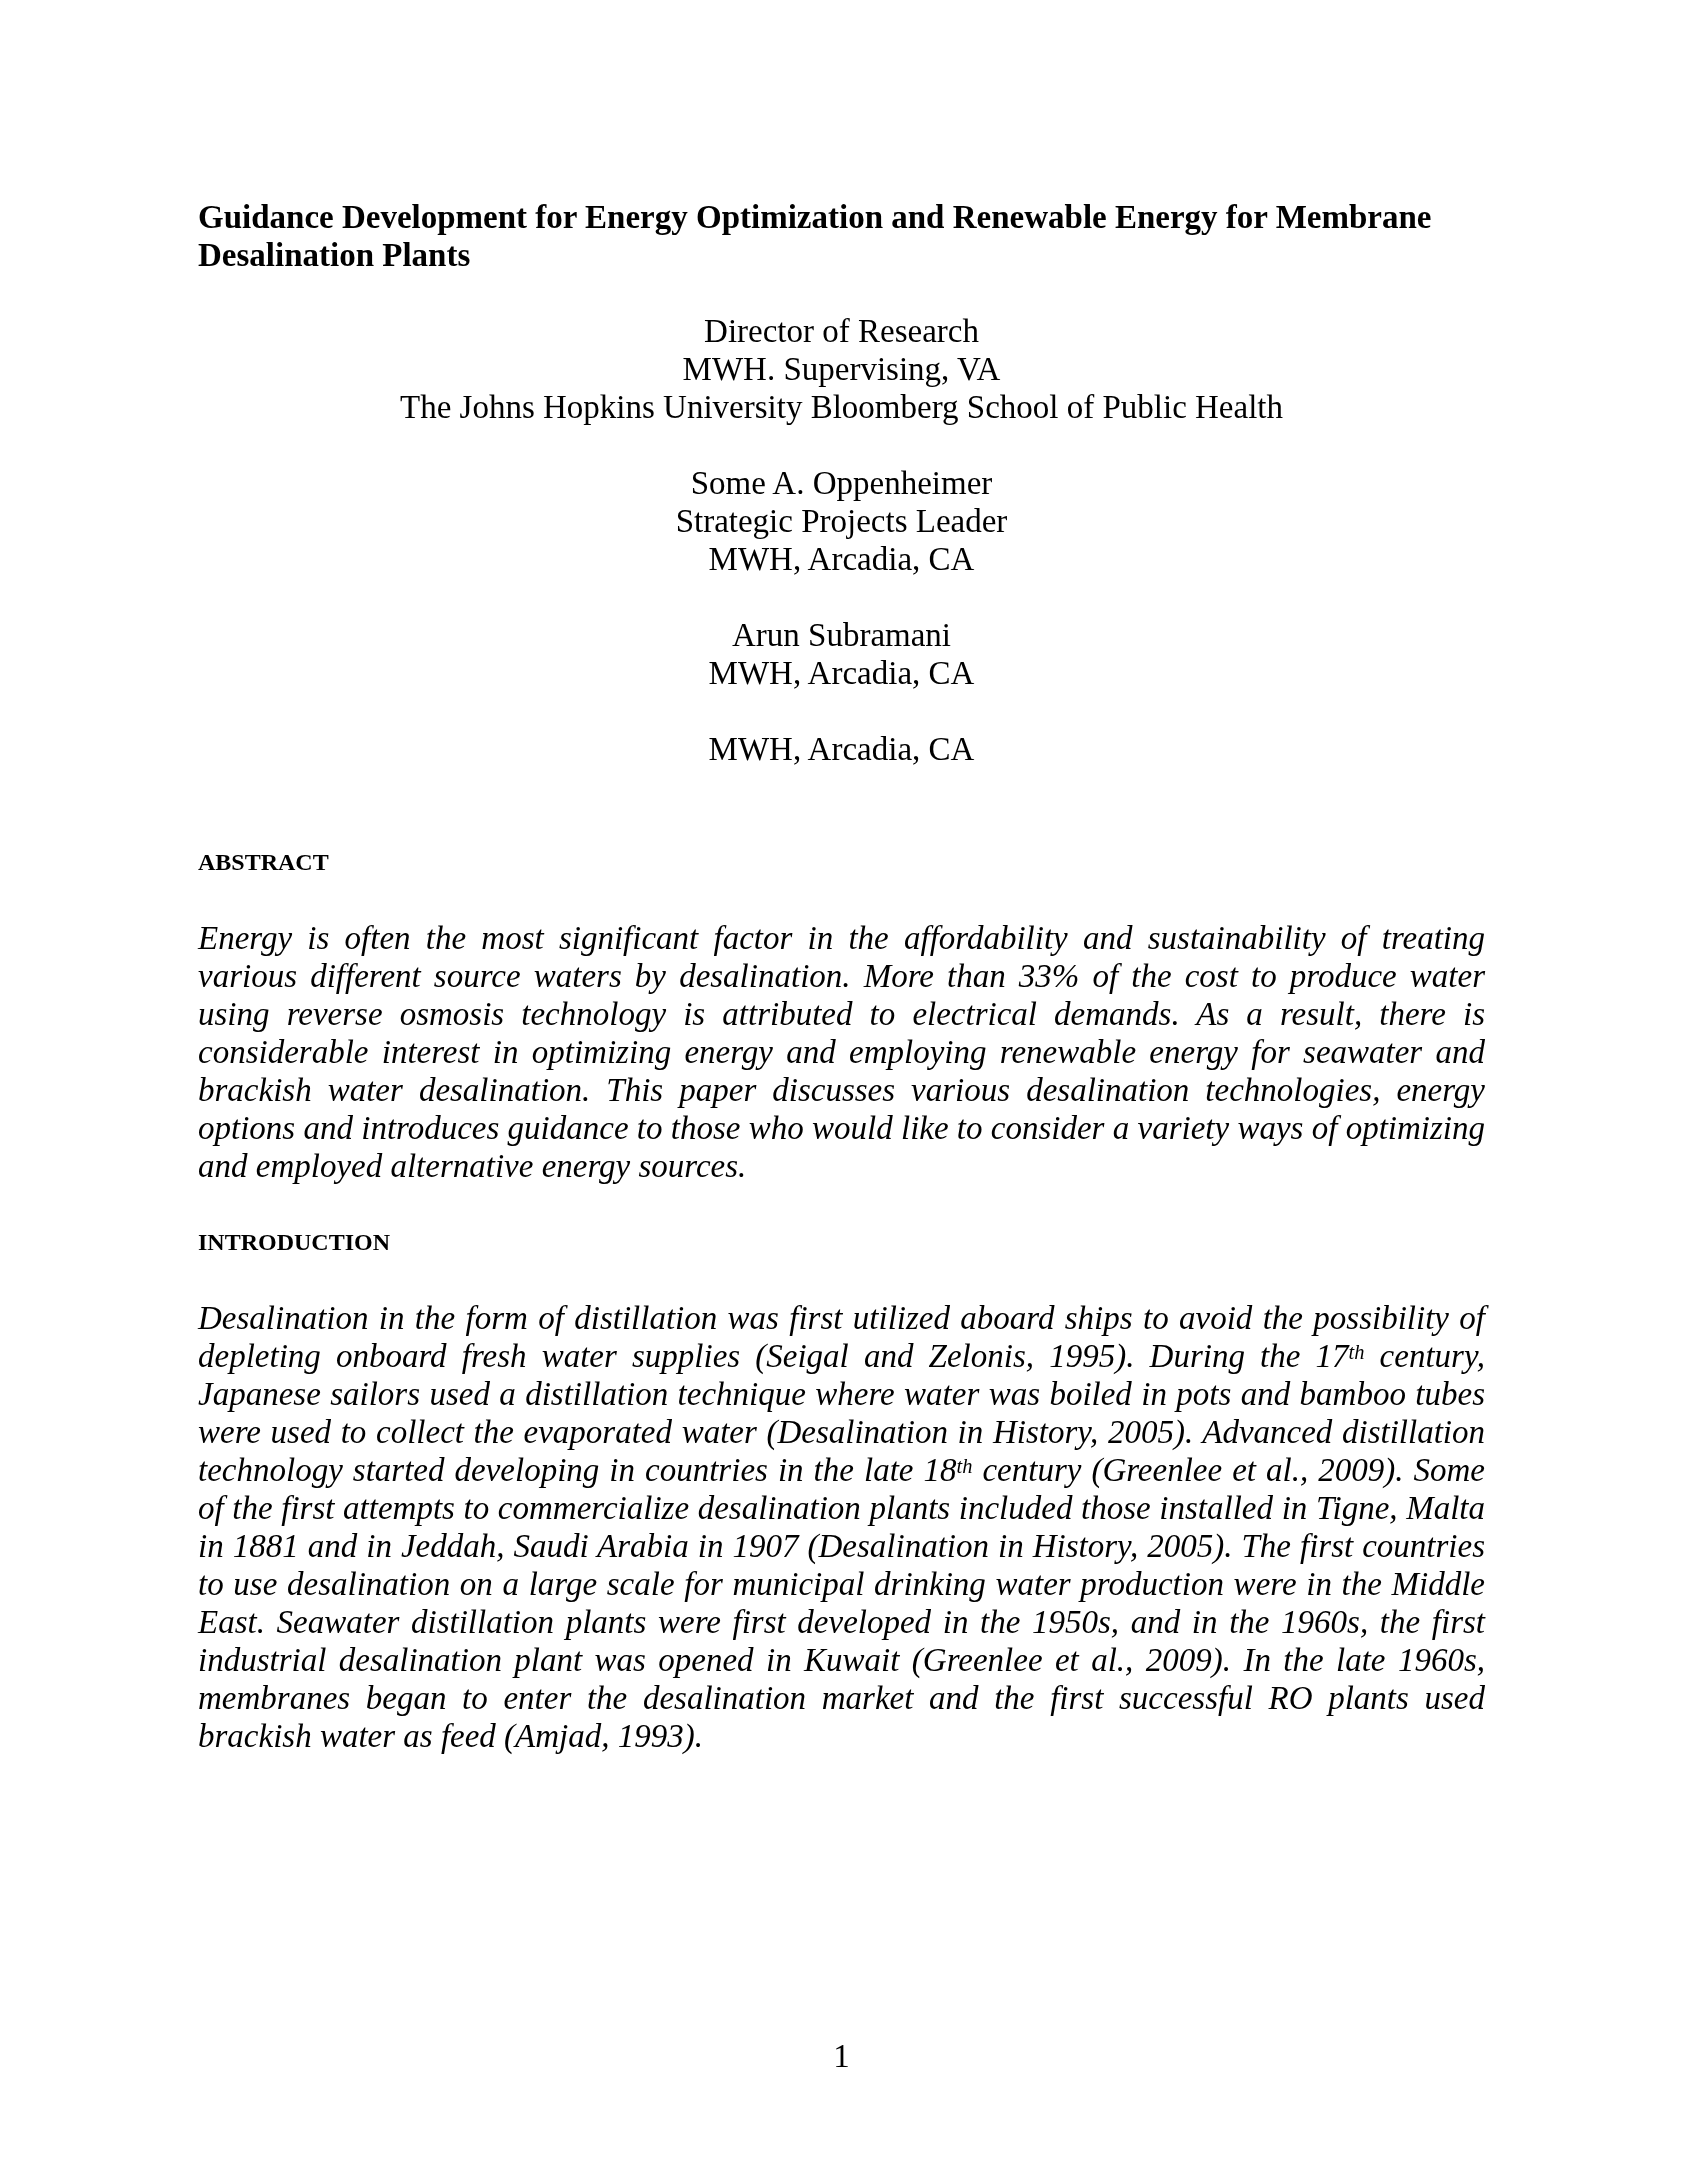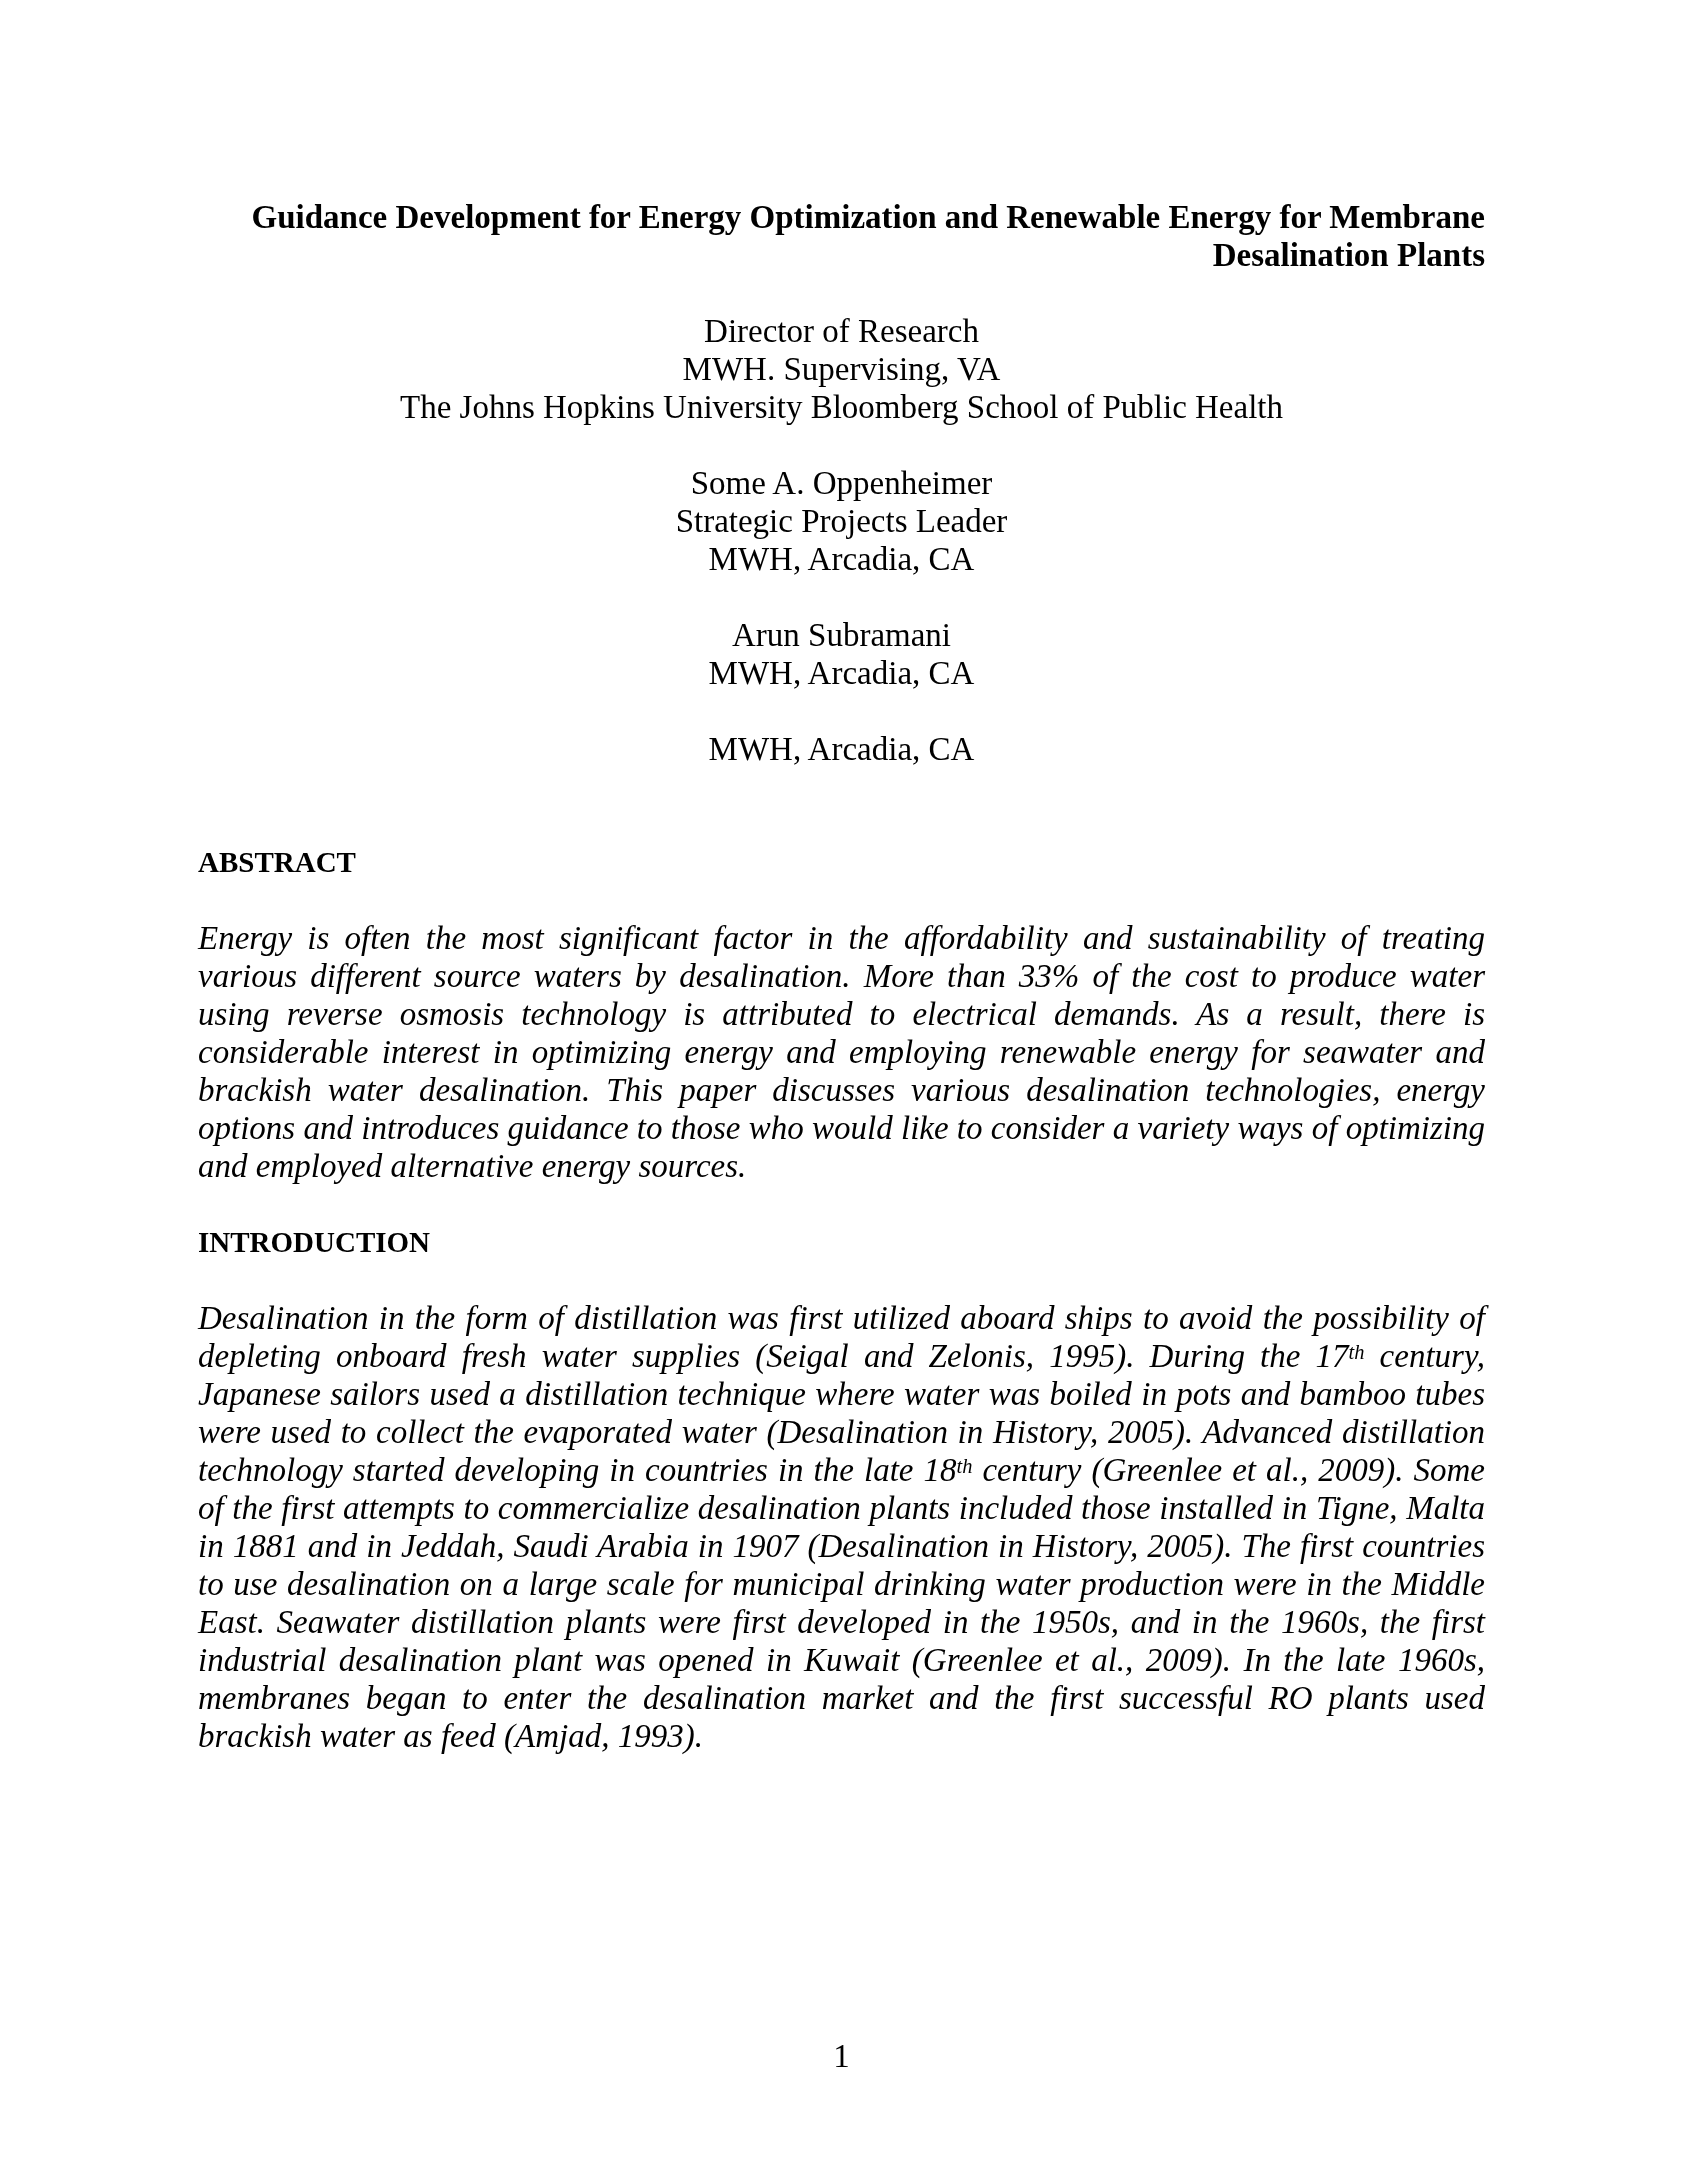--- a/index.html
+++ b/index.html
@@ -17,30 +17,30 @@
   .content {
     position: absolute;
     left: 198px;
     top: 198px;
     width: 1287px;
   }
   .title {
     margin: 0;
     font-size: 33px;
     font-weight: bold;
-    text-align: right;
+    text-align: left;
   }
   .title-line { display: block; white-space: nowrap; }
   .gap  { height: 38px; }
   .gap2 { height: 75px; }
   .author-block { text-align: center; }
   .author-line { white-space: nowrap; }
   .heading {
     margin: 0;
-    font-size: 29px;
+    font-size: 24px;
     font-weight: bold;
     text-align: left;
   }
   .para {
     margin: 0;
     text-align: justify;
     font-style: italic;
   }
   sup.superscript {
     font-size: 0.62em;

